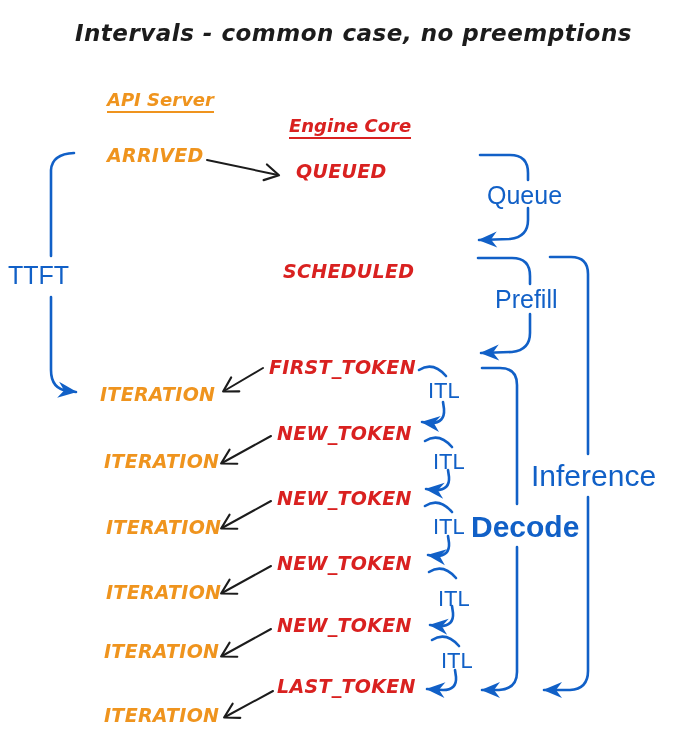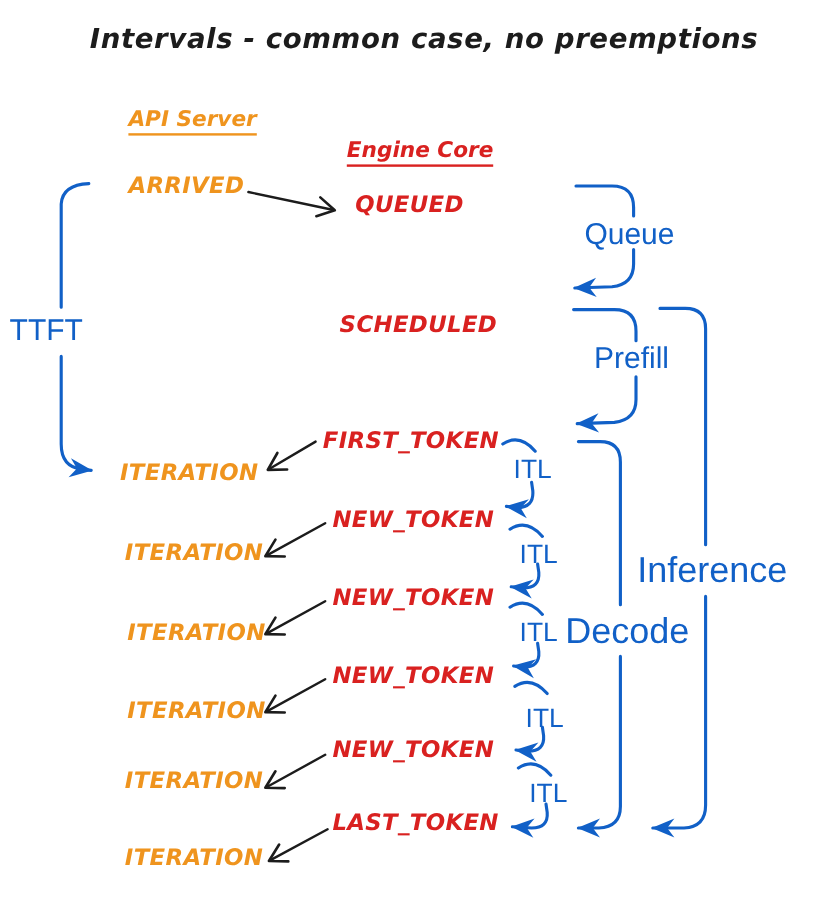--- a/index.html
+++ b/index.html
@@ -98,16 +98,16 @@
   <div class="lbl hand eng evt" style="left:277px;top:677px;text-align:right;">LAST_TOKEN</div>
 
   <div class="lbl blue b25" style="left:8px;top:263px;">TTFT</div>
   <div class="lbl blue b25" style="left:487px;top:183px;">Queue</div>
   <div class="lbl blue b25" style="left:495px;top:287px;">Prefill</div>
   <div class="lbl blue b22" style="left:428px;top:380px;">ITL</div>
   <div class="lbl blue b22" style="left:433px;top:451px;">ITL</div>
   <div class="lbl blue b22" style="left:433px;top:516px;">ITL</div>
   <div class="lbl blue b22" style="left:438px;top:588px;">ITL</div>
   <div class="lbl blue b22" style="left:441px;top:650px;">ITL</div>
-  <div class="lbl blue b26" style="left:471px;top:512px;">Decode</div>
+  <div class="lbl blue b26" style="left:471px;top:512px;font-weight:bold;">Decode</div>
   <div class="lbl blue b26" style="left:531px;top:461px;">Inference</div>
 
 </div>
 
 </body></html>

